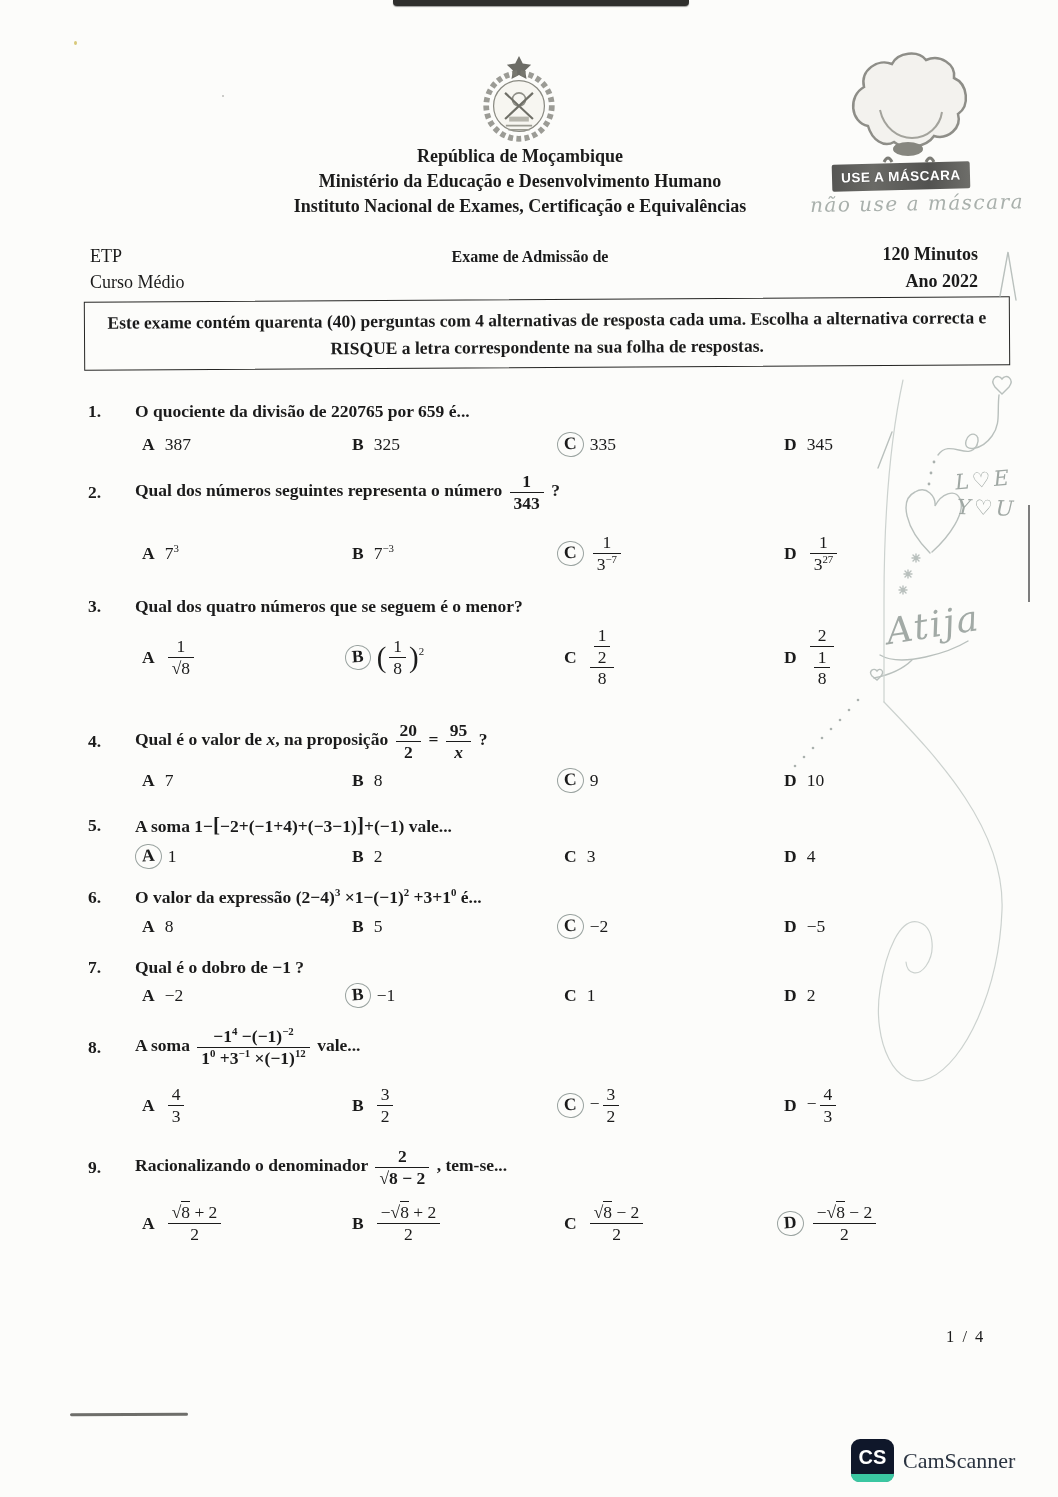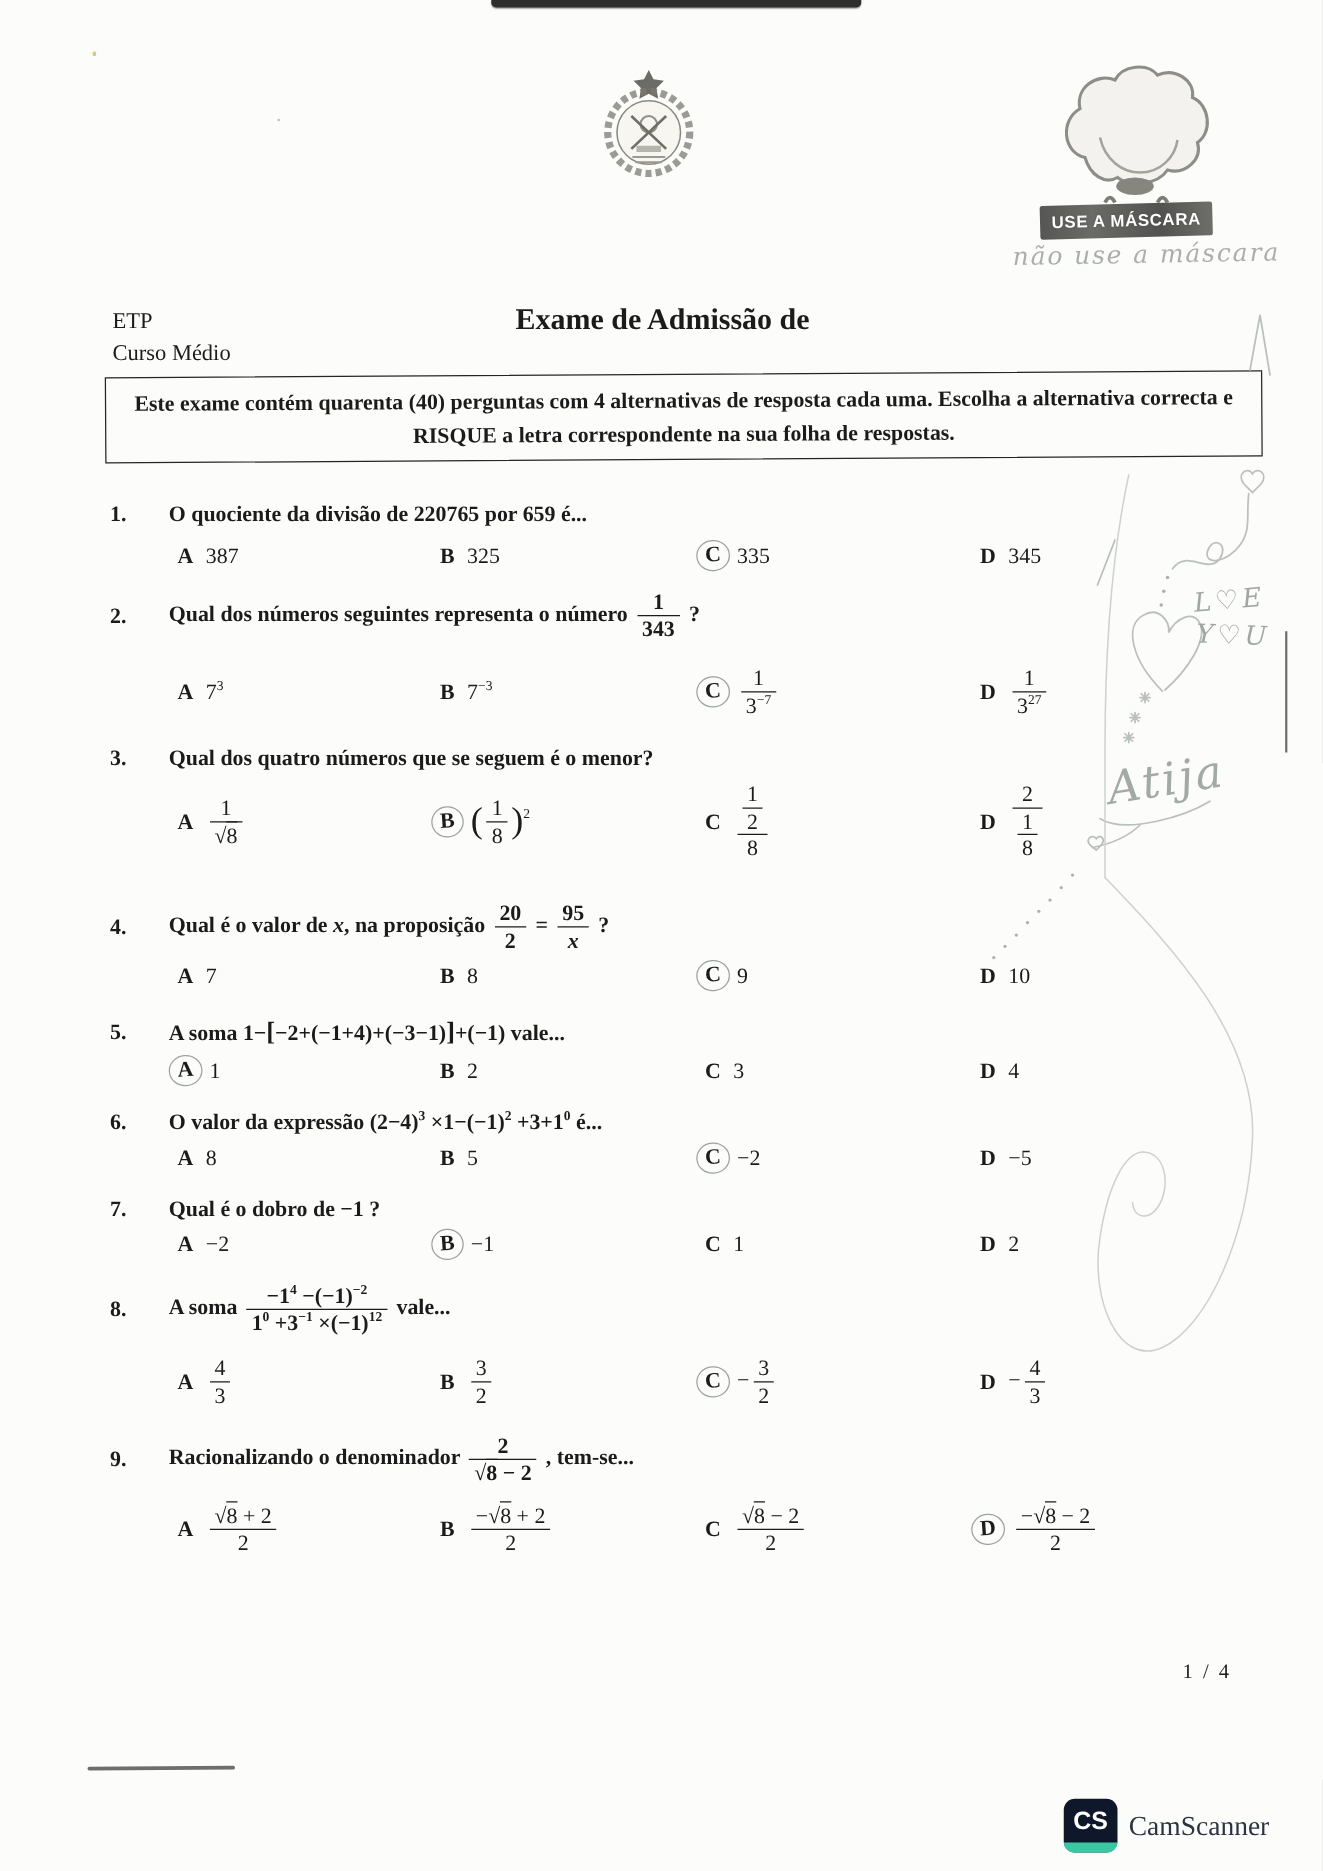--- a/index.html
+++ b/index.html
@@ -25,21 +25,21 @@
   .stamp-banner { position:absolute; left:832px; top:163px; width:138px; height:27px;
     background:linear-gradient(90deg,#565654,#6a6a66 30%,#525250 70%,#6e6e6a);
     color:#fff; font-family:"Liberation Sans",sans-serif; font-weight:bold; font-size:13.5px;
     letter-spacing:.5px; text-align:center; line-height:27px; transform:rotate(-1.5deg);
     text-shadow:0 0 1px #3c3c3c; border-radius:2px; }
   .stamp-note { position:absolute; left:810px; top:191px; width:240px;
     font-family:"DejaVu Serif",serif; font-style:italic; font-size:20px; color:#a9b0ac;
     letter-spacing:1.5px; transform:rotate(-1deg); white-space:nowrap; }
   
   .meta-left  { position:absolute; left:90px;  top:243px; font-weight:normal; font-size:18px; line-height:26px; }
-  .meta-center{ position:absolute; left:370px; top:243px; width:320px; text-align:center; font-weight:bold; font-size:24px; line-height:27px; }
+  .meta-center{ position:absolute; left:370px; top:243px; width:320px; text-align:center; font-weight:bold; font-size:16px; line-height:27px; }
   .meta-right { position:absolute; left:820px; top:241px; width:158px; text-align:right; font-weight:bold; font-size:18px; line-height:27px; }
   
   .instr-box { position:absolute; left:84px; top:299px; width:926px; height:69px;
     border:1.7px solid #262624; transform:rotate(-0.35deg); display:flex; align-items:center; justify-content:center; }
   .instr-box .txt { width:880px; text-align:center; font-weight:bold; font-size:17.5px; line-height:27px; }
   
   .qrow { position:absolute; left:88px; right:44px; display:flex; align-items:center; }
   .qn   { width:47px; flex:none; font-weight:bold; font-size:17.5px; }
   .stem { flex:1; font-weight:bold; font-size:17.5px; }
   .optrow { position:absolute; left:0; right:0; }
@@ -88,38 +88,47 @@
       <path d="M50 1 l4.6 9.2 10.2 1.4 -7.4 7.2 1.8 10.2 -9.2 -4.8 -9.2 4.8 1.8 -10.2 -7.4 -7.2 10.2 -1.4 Z" fill="#6c6c66"></path>
       <circle cx="50" cy="62" r="40" fill="none" stroke="#7b7b73" stroke-width="7" stroke-dasharray="6 4" opacity="0.75"></circle>
       <circle cx="50" cy="62" r="31" fill="#f7f6f1" stroke="#8a8a82" stroke-width="1.5"></circle>
       <circle cx="50" cy="54" r="8" fill="none" stroke="#8f8f87" stroke-width="2"></circle>
       <path d="M33 46 L 67 78 M 67 46 L 33 78" stroke="#6f6f67" stroke-width="2.6"></path>
       <path d="M38 75 h24 v6 h-24 z" fill="#b6b5ac"></path>
       <path d="M34 86 h32 M37 91 h26" stroke="#9a9a91" stroke-width="2"></path>
     </svg>
   </div>
 
+  <div class="h-lines">
+    <div>República de Moçambique</div>
+    <div>Ministério da Educação e Desenvolvimento Humano</div>
+    <div>Instituto Nacional de Exames, Certificação e Equivalências</div>
+  </div>
 
   <div class="stamp-head">
     <svg width="140" height="118" viewBox="0 0 140 118">
       <path d="M30 76 C 12 72 10 46 26 37 C 22 20 40 8 54 14 C 60 2 80 0 88 10 C 102 4 118 14 116 28 C 130 34 132 56 120 64 C 124 78 110 90 96 86 C 88 98 66 100 56 92 C 46 98 34 90 30 76 Z" fill="#f3f2ee" stroke="#8e8e88" stroke-width="2.5"></path>
       <path d="M42 60 C 46 78 60 88 74 88 C 90 88 102 76 104 62" fill="none" stroke="#a3a39c" stroke-width="2"></path>
       <ellipse cx="70" cy="99" rx="15" ry="7" fill="#86867f"></ellipse>
       <path d="M46 112 q4 -8 8 0 M88 112 q4 -8 8 0" fill="none" stroke="#7c7c76" stroke-width="3"></path>
     </svg>
   </div>
   <div class="stamp-banner">USE A MÁSCARA</div>
   <div class="stamp-note">não use a máscara</div>
 
   <div class="meta-left">
     <div>ETP</div>
     <div>Curso Médio</div>
   </div>
   <div class="meta-center">
     <div>Exame de Admissão de</div>
+  </div>
+  <div class="meta-right">
+    <div>120 Minutos</div>
+    <div>Ano 2022</div>
   </div>
 
   <div class="instr-box">
     <div class="txt">Este exame contém quarenta (40) perguntas com 4 alternativas de resposta cada uma. Escolha a alternativa correcta e RISQUE a letra correspondente na sua folha de respostas.</div>
   </div>
 
   <div class="qrow" style="top:398px;height:26px">
     <span class="qn">1.</span>
     <span class="stem">O quociente da divisão de 220765 por 659 é...</span>
   </div>

